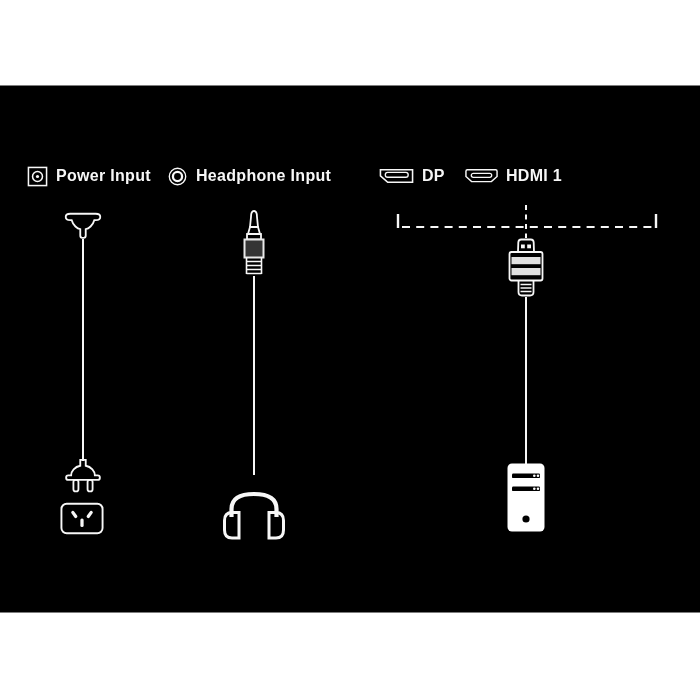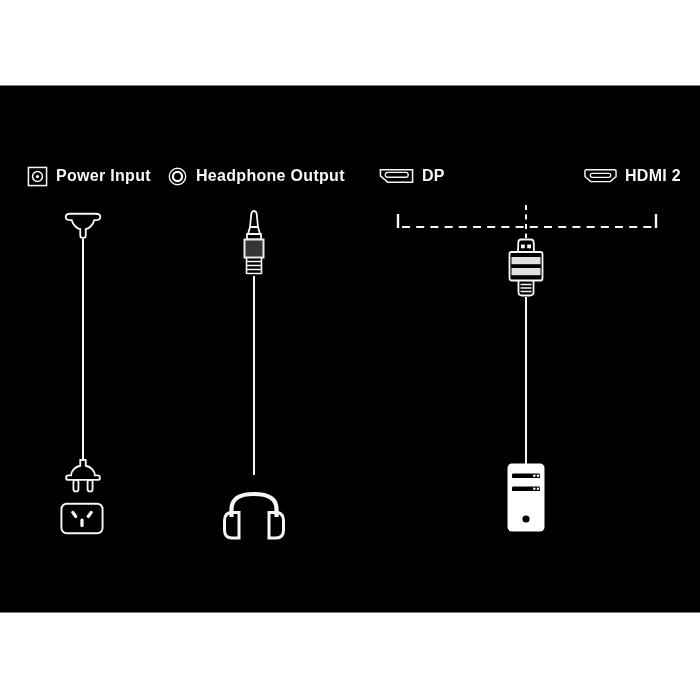--- a/index.html
+++ b/index.html
@@ -42,43 +42,43 @@
     <span class="lbl">Power Input</span>
   </div>
 
   <div class="legend-item" style="left:167px">
     <span class="ic">
       <svg width="21" height="21" viewBox="0 0 22 22">
         <circle cx="11" cy="11" r="8.6" fill="none" stroke="#f7f7f7" stroke-width="1.4"></circle>
         <circle cx="11" cy="11" r="4.8" fill="none" stroke="#f7f7f7" stroke-width="2.4"></circle>
       </svg>
     </span>
-    <span class="lbl">Headphone Output</span>
+    <span class="lbl">Headphone Input</span>
   </div>
 
   <div class="legend-item" style="left:378px">
     <span class="ic" style="margin-right:7px">
       <svg width="37" height="18" viewBox="0 0 38 18">
         <path d="M 2.5 2.5 H 35.5 V 15.5 H 10 L 2.5 8.8 Z" fill="none" stroke="#f7f7f7" stroke-width="1.6"></path>
         <rect x="7.5" y="5.3" width="23.5" height="5" rx="2.4" fill="none" stroke="#f7f7f7" stroke-width="1.4"></rect>
       </svg>
     </span>
     <span class="lbl">DP</span>
   </div>
 
-
-  <div class="legend-item" style="left:583px">
+  <div class="legend-item" style="left:464px">
     <span class="ic" style="margin-right:7px">
       <svg width="35" height="16" viewBox="0 0 36 16">
         <path d="M 3.5 1.5 H 32.5 Q 34 1.5 34 3 V 8.5 L 28.2 13.8 H 7.8 L 2 8.5 V 3 Q 2 1.5 3.5 1.5 Z" fill="none" stroke="#f7f7f7" stroke-width="1.5"></path>
         <rect x="7.5" y="5.2" width="21" height="4.2" rx="2.1" fill="none" stroke="#f7f7f7" stroke-width="1.3"></rect>
       </svg>
     </span>
-    <span class="lbl">HDMI 2</span>
+    <span class="lbl">HDMI 1</span>
   </div>
+
 
   <div class="abs" style="left:63px;top:211px">
     <svg width="40" height="30" viewBox="0 0 44 33">
       <path d="M 8 3 H 36 Q 41 3 41 6.5 Q 41 10 36 10 H 34.5 C 33 16 28 19.5 25 20 L 25 27 Q 25 29.5 22.8 29.5 H 21.2 Q 19 29.5 19 27 L 19 20 C 16 19.5 11 16 9.5 10 H 8 Q 3 10 3 6.5 Q 3 3 8 3 Z" fill="none" stroke="#f7f7f7" stroke-width="2"></path>
     </svg>
   </div>
   <div class="abs" style="left:82px;top:239px;width:2px;height:222px;background:#f7f7f7"></div>
   <div class="abs" style="left:61px;top:458px">
     <svg width="44" height="42" viewBox="0 0 48 46">
       <path d="M 21 2 H 27 V 8.5 C 33 9.5 37 14.5 37 19 H 40 Q 42.5 19 42.5 21.5 Q 42.5 24 40 24 H 8 Q 5.5 24 5.5 21.5 Q 5.5 19 8 19 H 11 C 11 14.5 15 9.5 21 8.5 Z" fill="none" stroke="#f7f7f7" stroke-width="2"></path>

